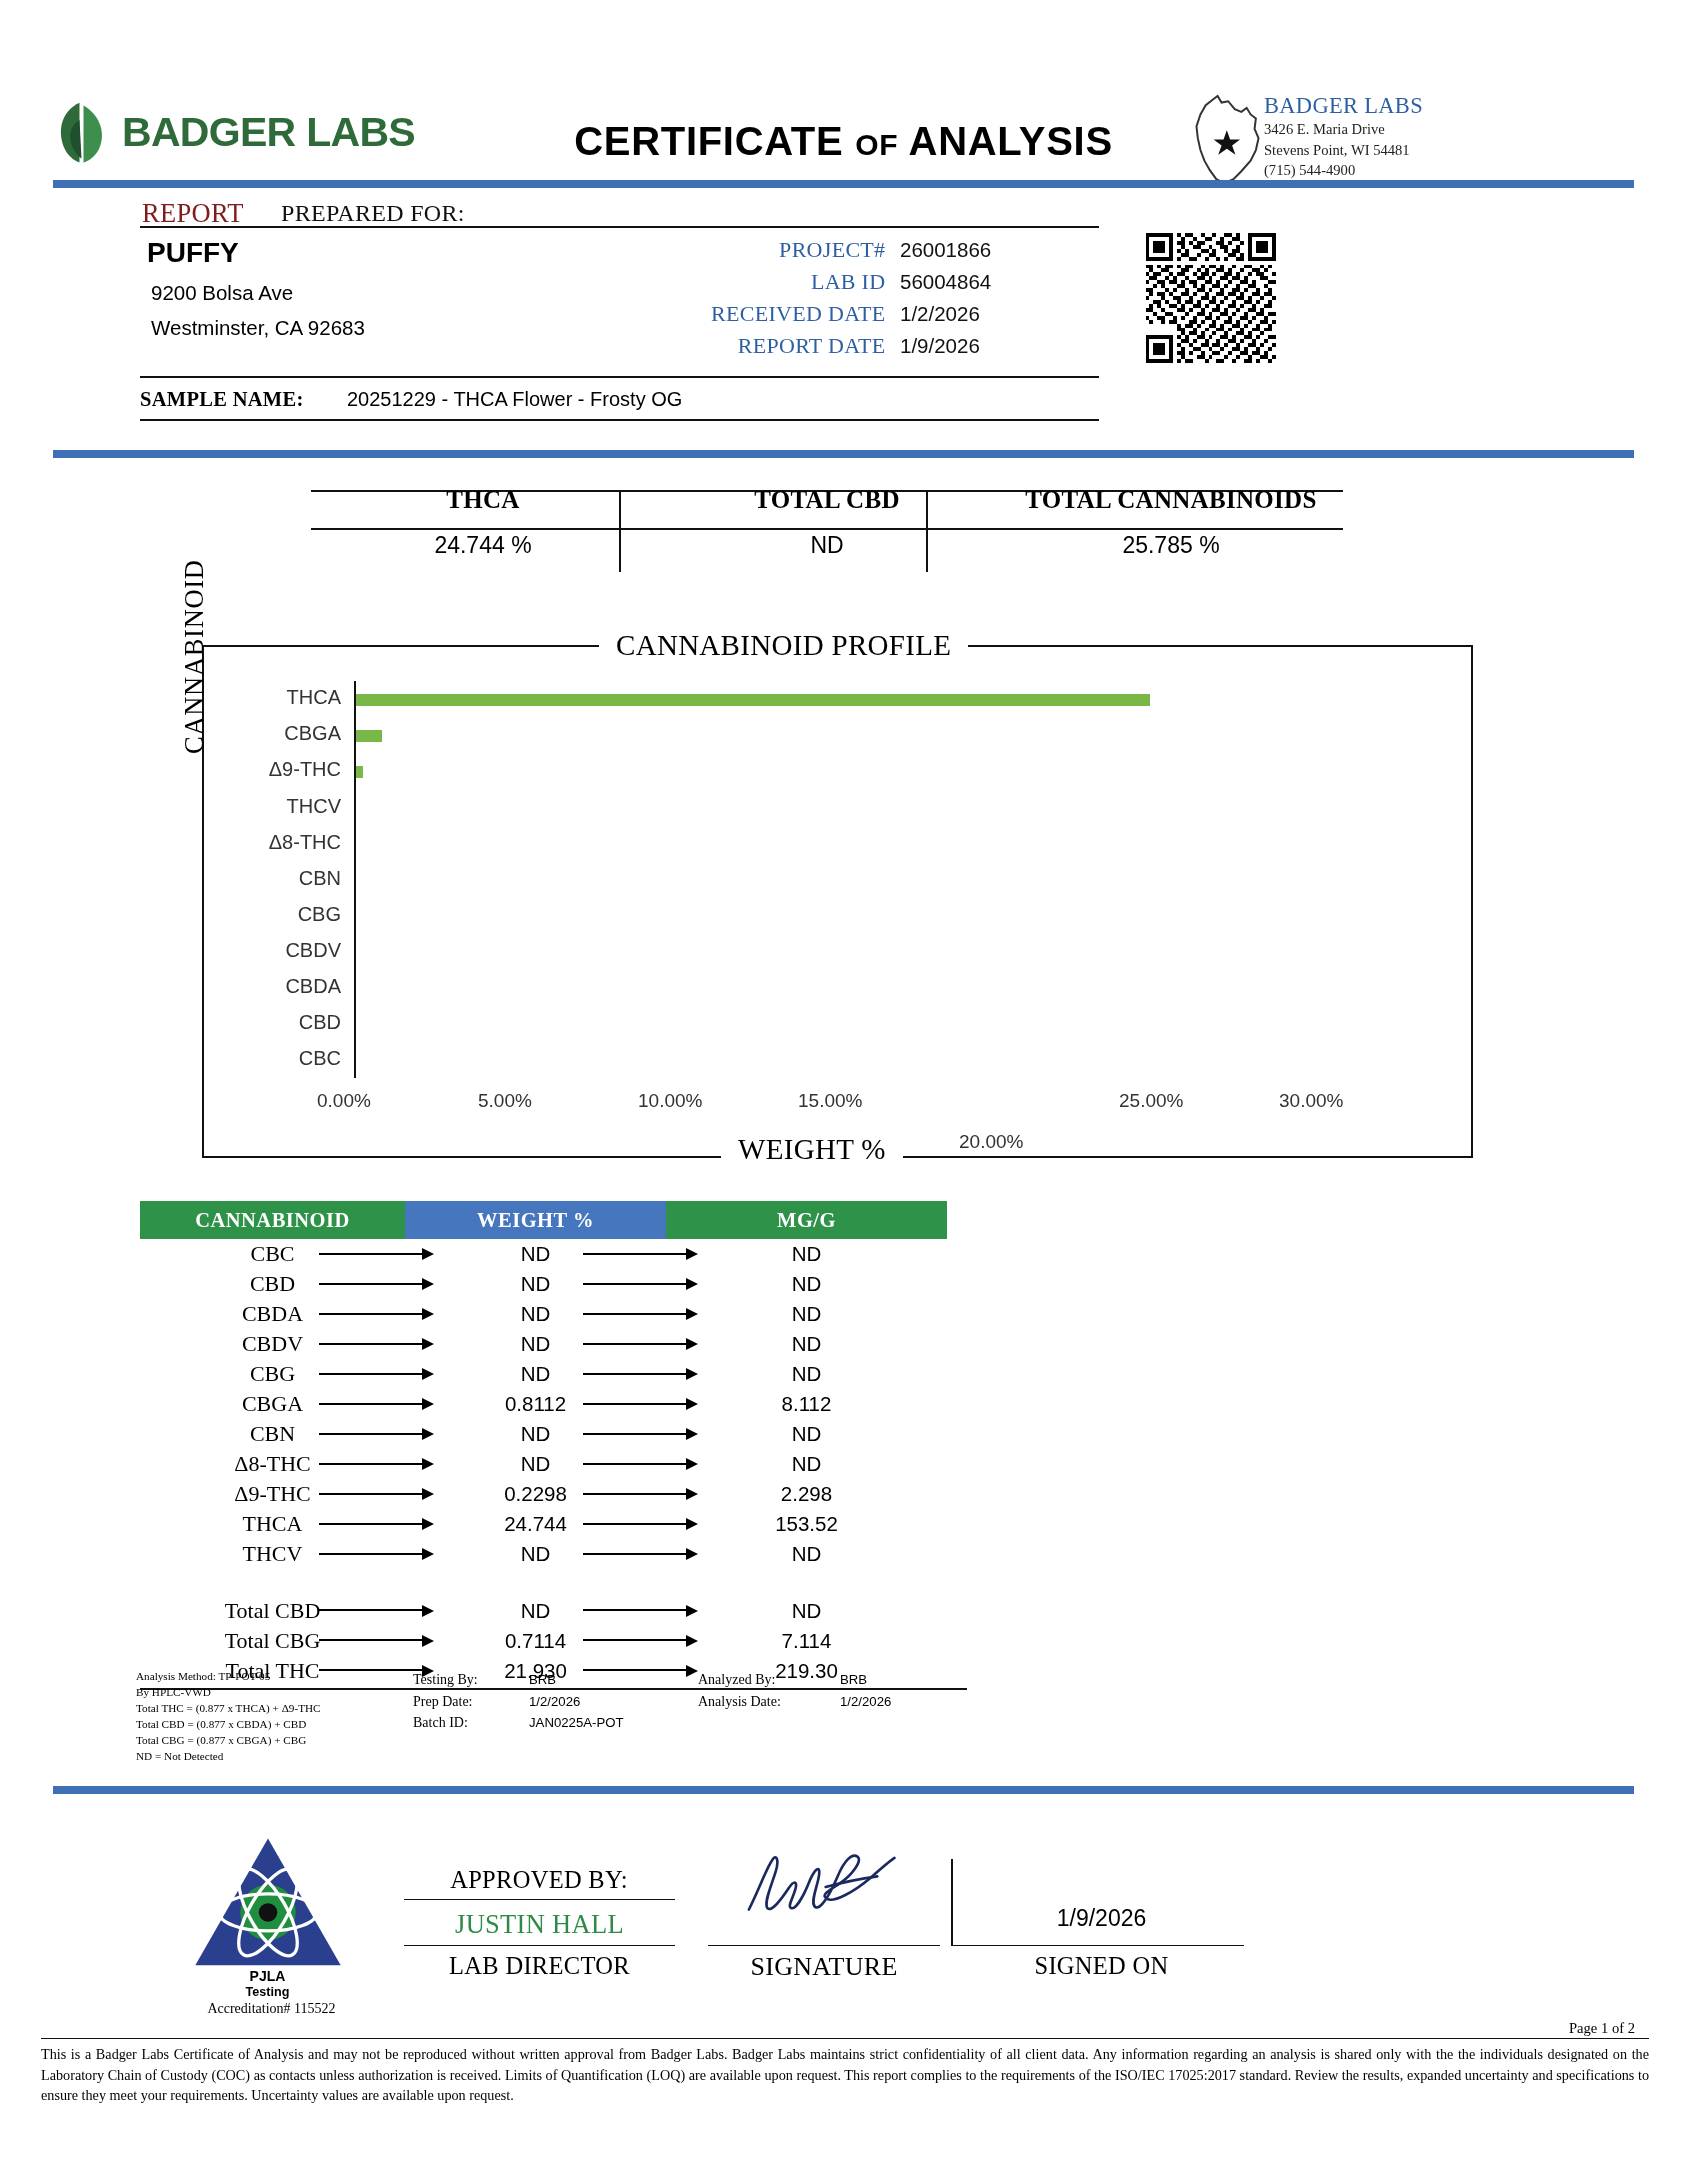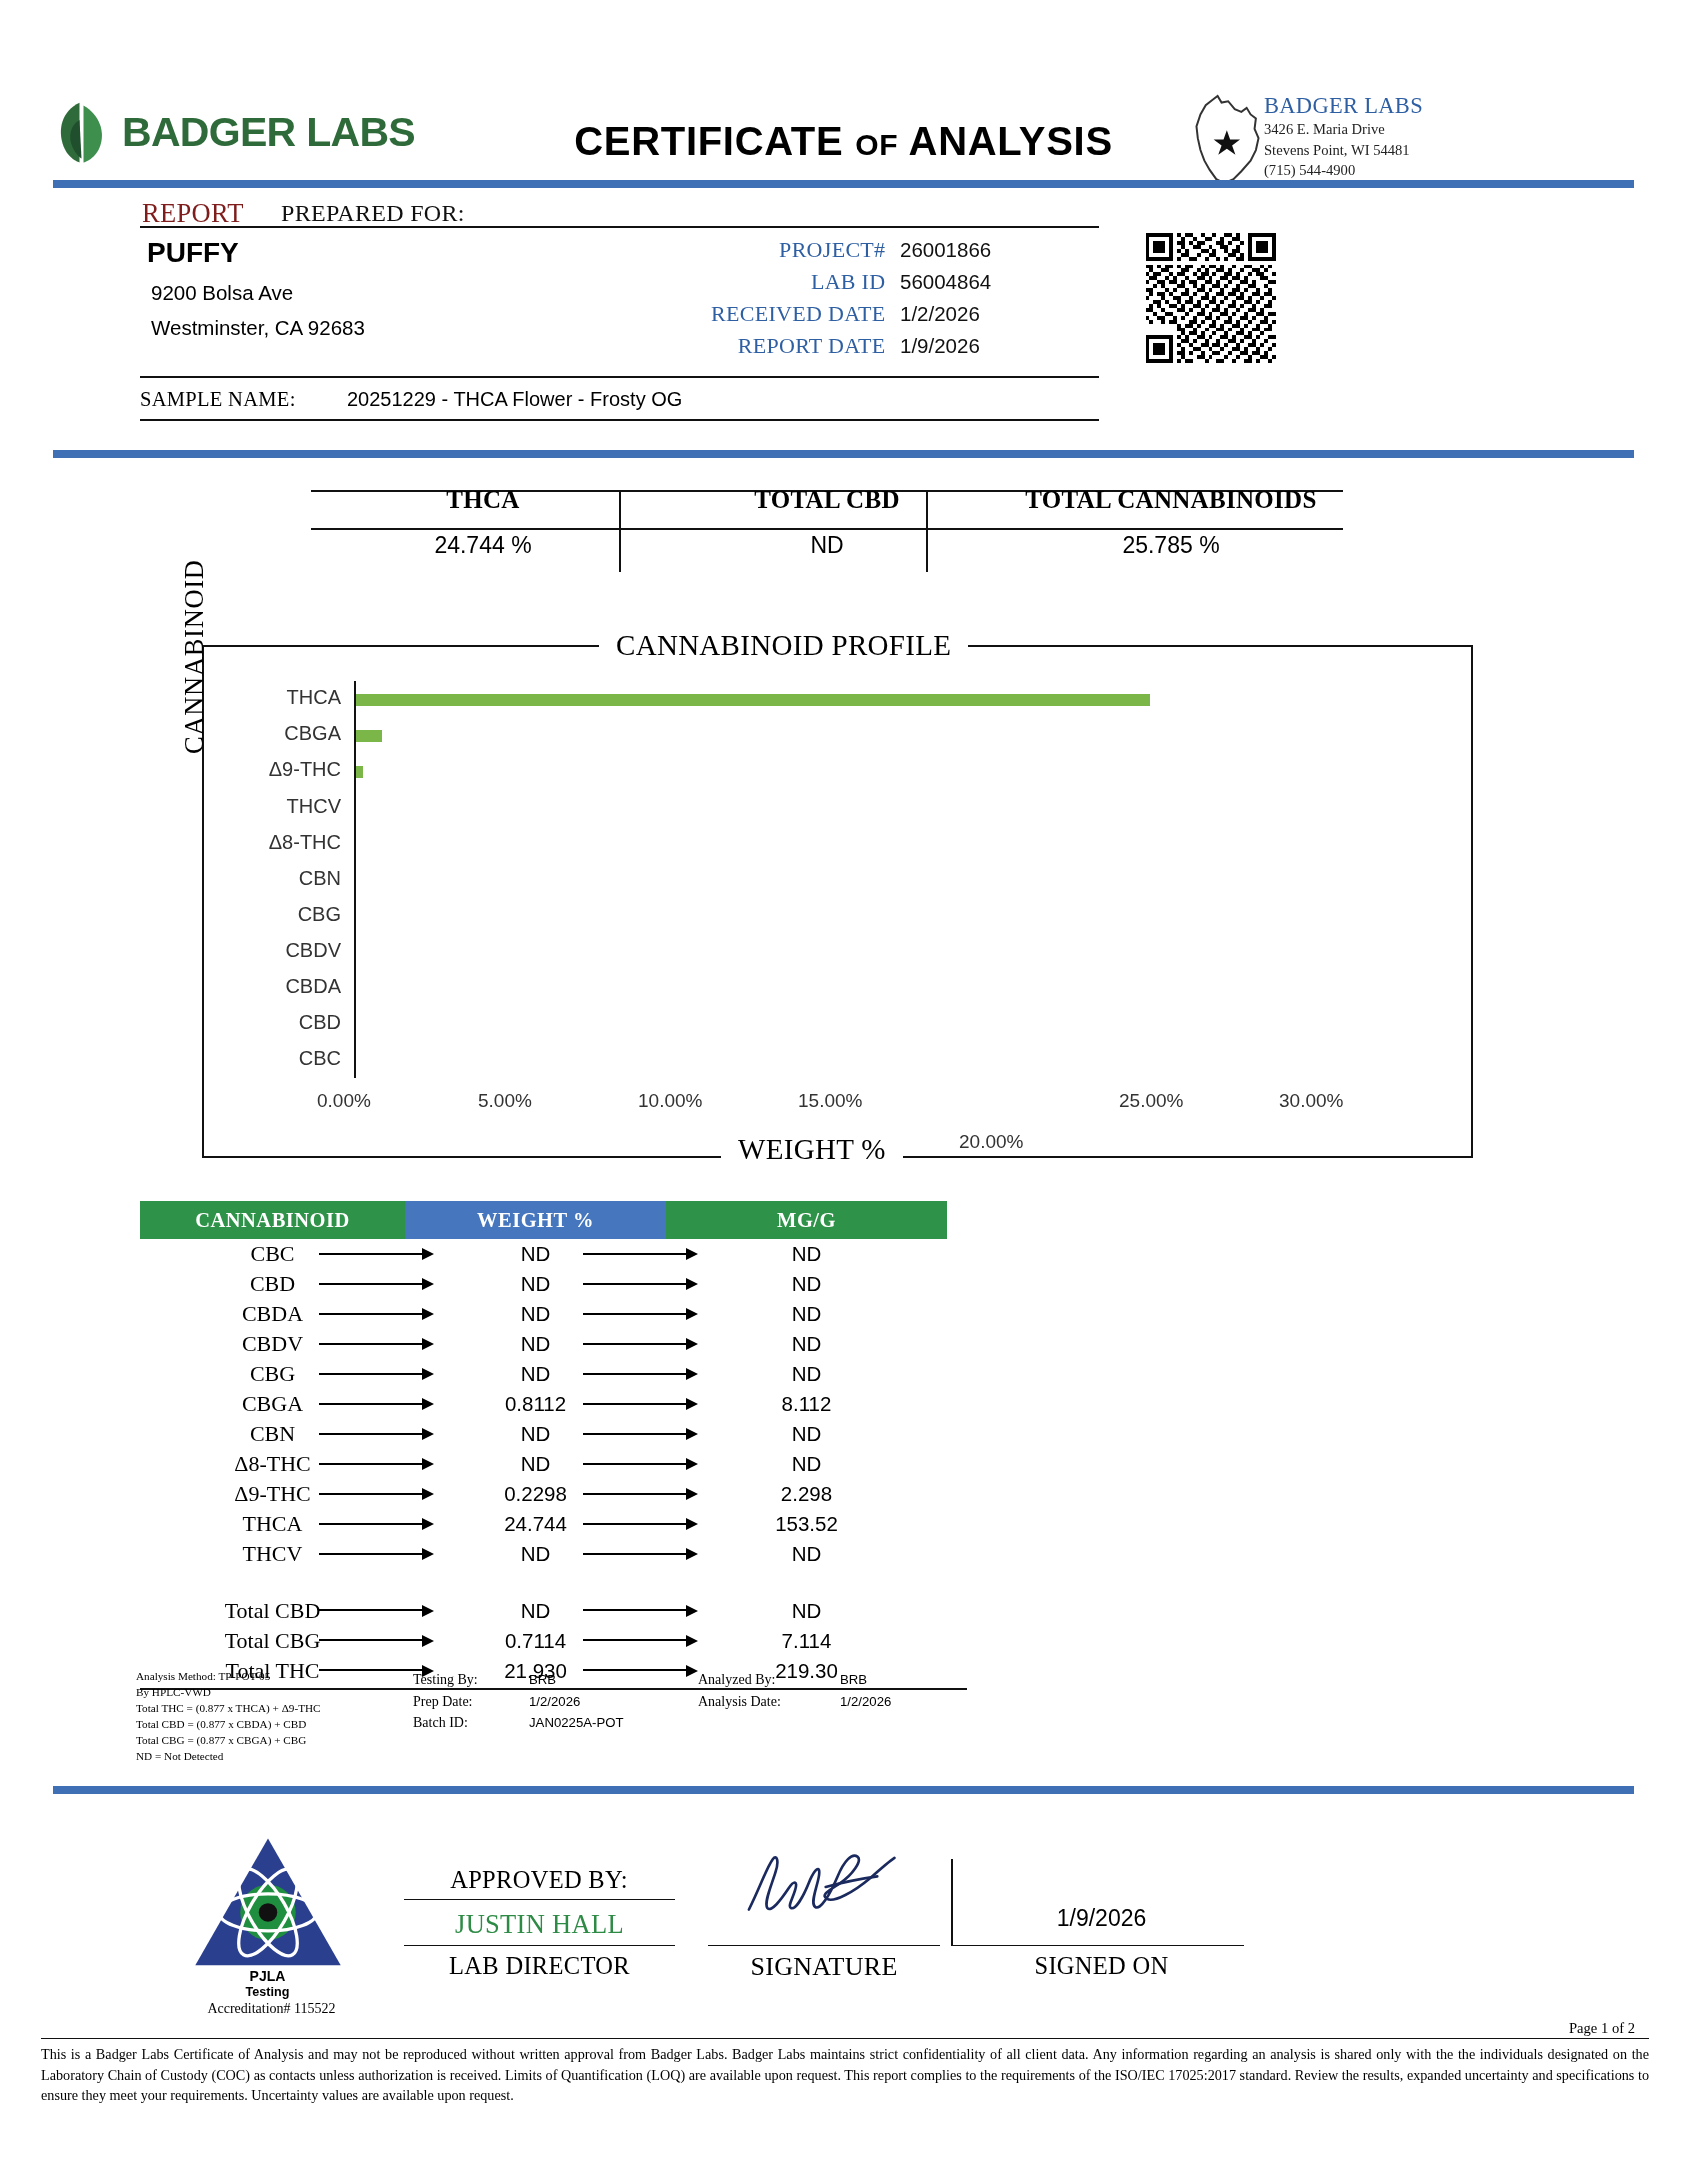--- a/index.html
+++ b/index.html
@@ -30,21 +30,21 @@
   .cust-addr1 { position:absolute; left:151px; top:281px; font-family:"Liberation Sans", sans-serif; font-size:20.5px; }
   .cust-addr2 { position:absolute; left:151px; top:316px; font-family:"Liberation Sans", sans-serif; font-size:20.5px; }
 
   .meta-rows { position:absolute; left:695px; top:237px; width:370px; }
   .meta-row { display:flex; justify-content:flex-end; align-items:baseline; height:32px; }
   .meta-key { font-size:22px; color:#2e5fa3; letter-spacing:0.3px; text-align:right; }
   .meta-val { font-family:"Liberation Sans", sans-serif; font-size:20.5px; color:#111; width:165px; text-align:left; padding-left:14.6px; }
 
   .qr { position:absolute; left:1125px; top:233px; width:171px; height:130px; }
 
-  .sample-label { position:absolute; left:140px; top:388px; font-size:20.5px; letter-spacing:0.3px; }
+  .sample-label { position:absolute; left:140px; top:388px; font-size:20.5px; letter-spacing:0.3px;font-weight:bold; }
   .sample-val { position:absolute; left:347px; top:388px; font-family:"Liberation Sans", sans-serif; font-size:20px; }
 
   
   .sum { position:absolute; left:311px; top:486px; width:1032px; }
   .sum-hdr { display:flex; height:42px; }
   .sum-cell { flex:1; text-align:center; font-weight:bold; font-size:25px; letter-spacing:0.3px; }
   .sum-vals { display:flex; height:46px; }
   .sum-val { flex:1; text-align:center; font-family:"Liberation Sans", sans-serif; font-size:23px; padding-top:4px;}
   .sum-vline { position:absolute; width:2px; background:#111; top:491px; height:81px; }
 

